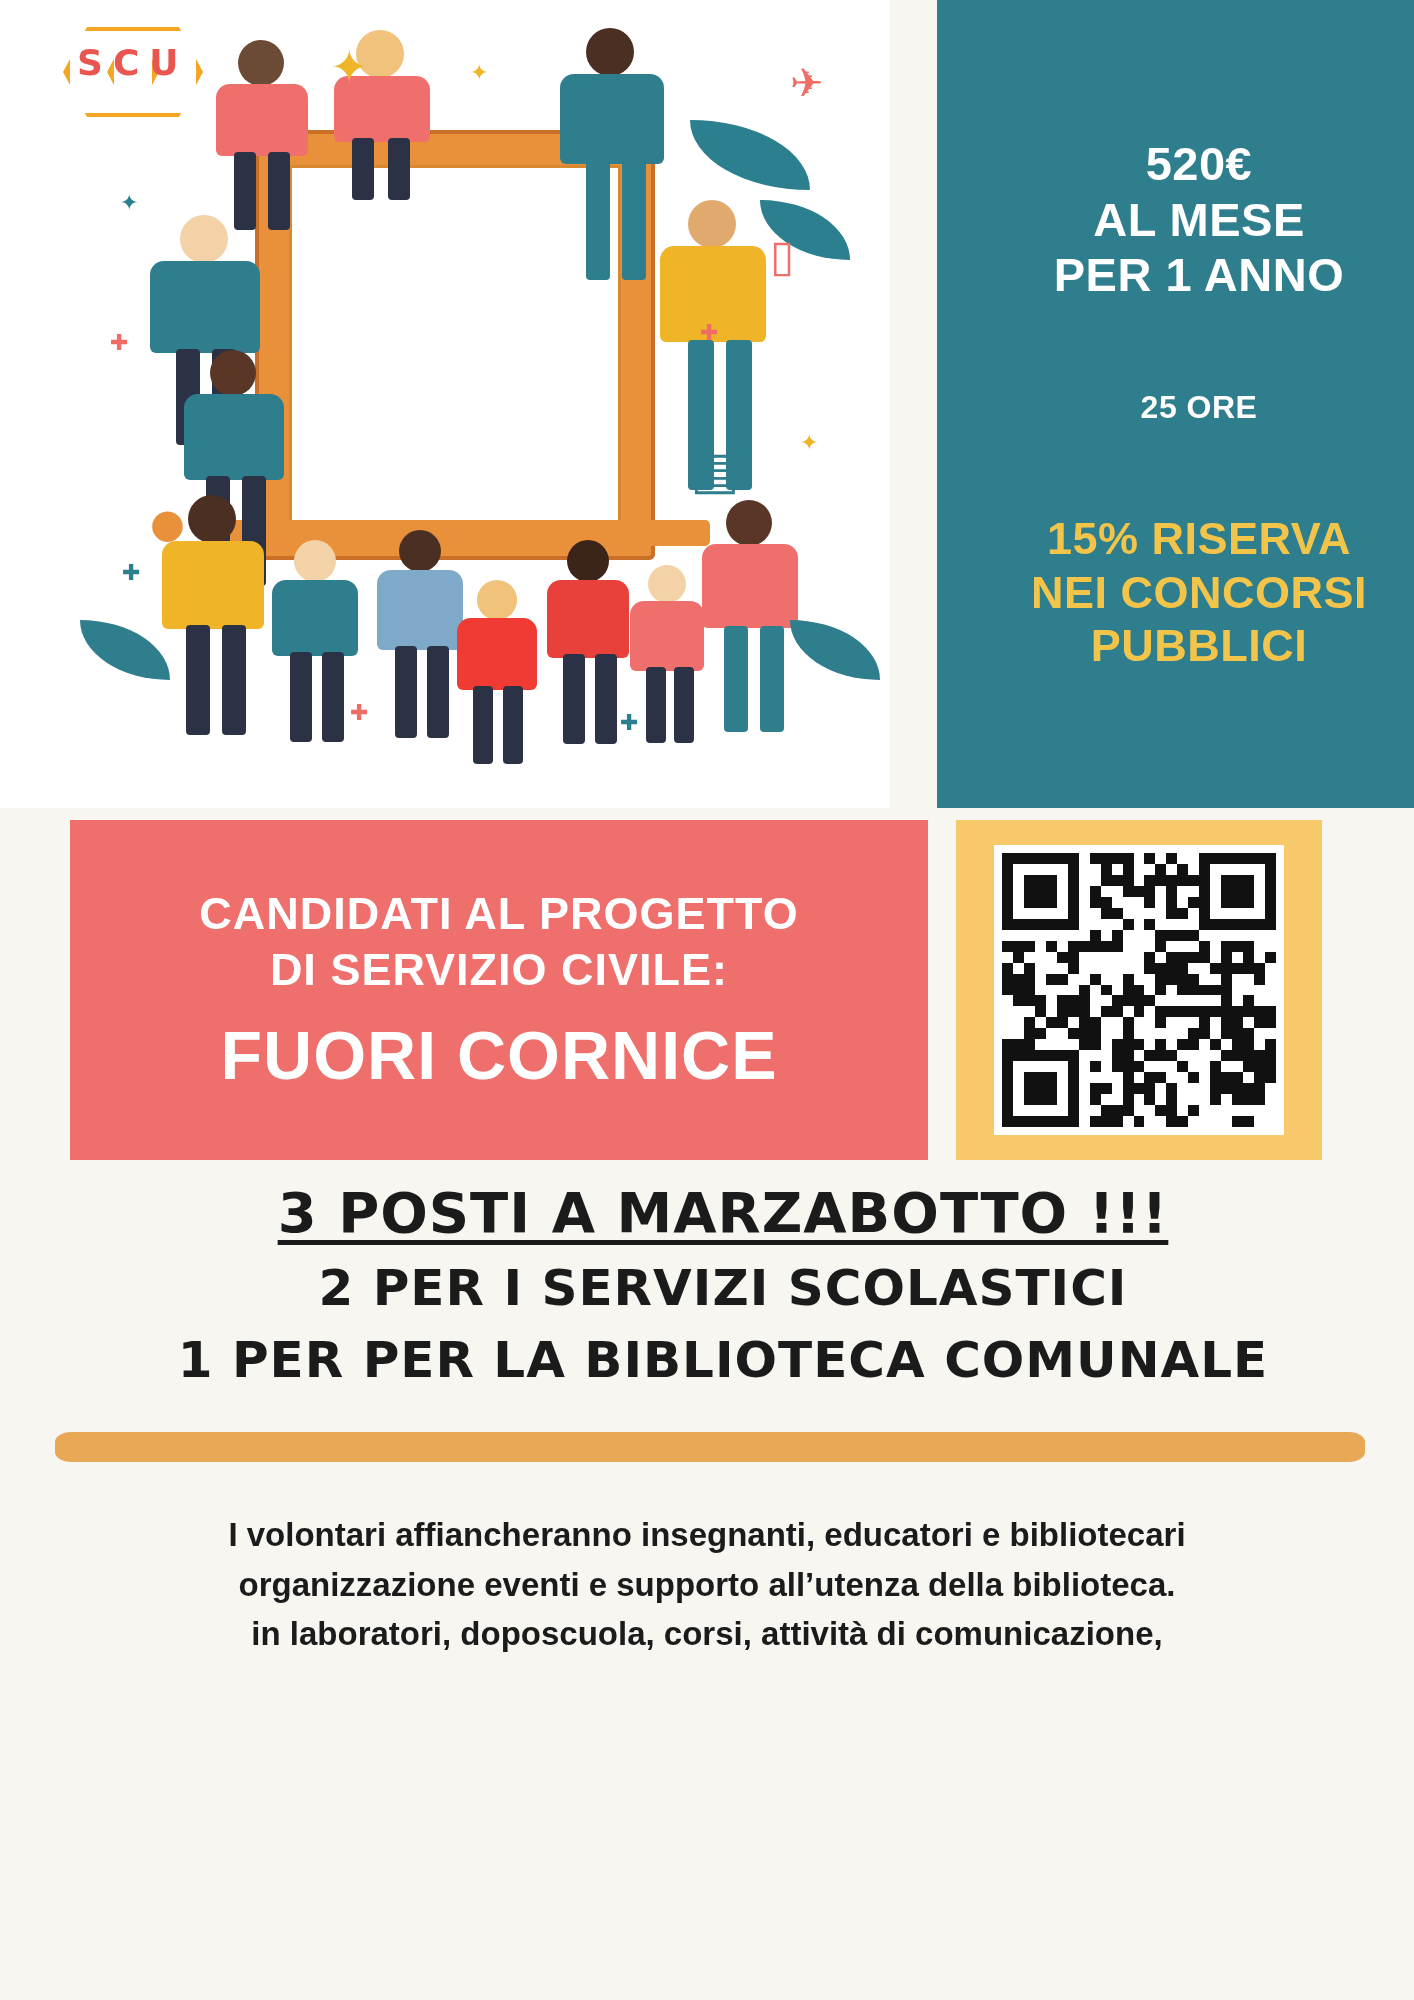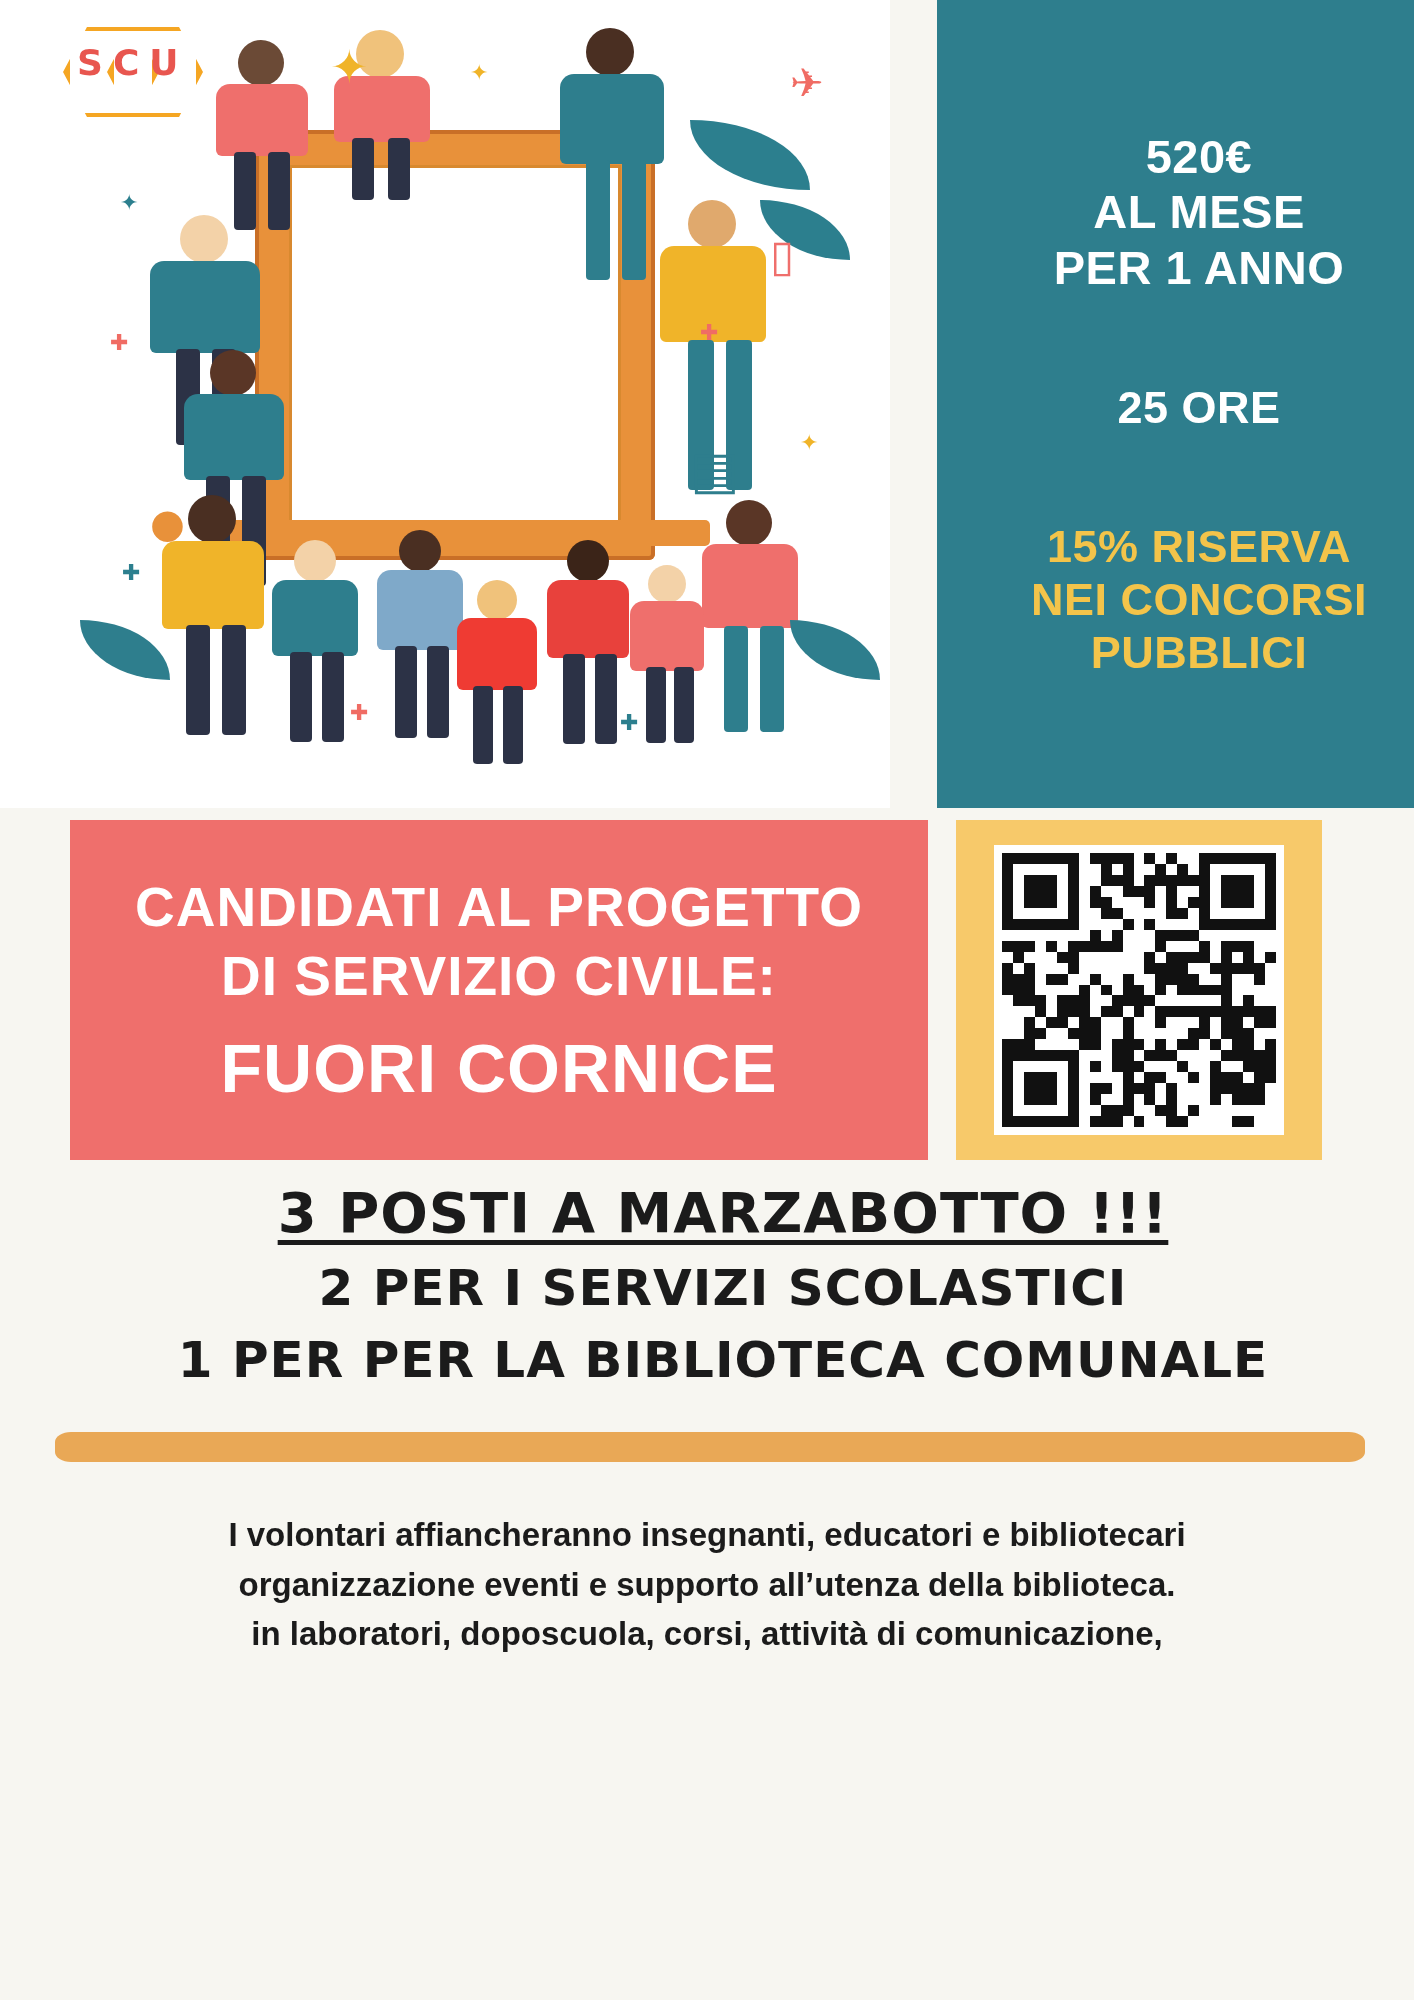--- a/index.html
+++ b/index.html
@@ -159,41 +159,41 @@
     align-items: center;
     justify-content: center;
     text-align: center;
   }
   .info-block {
     font-weight: bold;
     line-height: 1.18;
     letter-spacing: 0.5px;
   }
   .info-block.b1 { font-size: 47px; margin-bottom: 86px; }
-  .info-block.b2 { font-size: 45px; margin-bottom: 86px; }
+  .info-block.b2 { font-size: 32px; margin-bottom: 86px; }
   .info-block.b3 { font-size: 45px; color: #f3c44a; }
   .info-line { display: block; white-space: nowrap; }
 
   
   .red-banner {
     position: absolute;
     left: 70px;
     top: 820px;
     width: 858px;
     height: 340px;
     background: #ef6f6c;
     color: #ffffff;
     display: flex;
     flex-direction: column;
     align-items: center;
     justify-content: center;
     text-align: center;
   }
   .red-banner .small1 {
-    font-size: 55px;
+    font-size: 45px;
     font-weight: bold;
     letter-spacing: 1px;
     line-height: 1.25;
     margin-bottom: 18px;
   }
   .red-banner .big {
     font-size: 68px;
     font-weight: bold;
     letter-spacing: 1px;
   }

